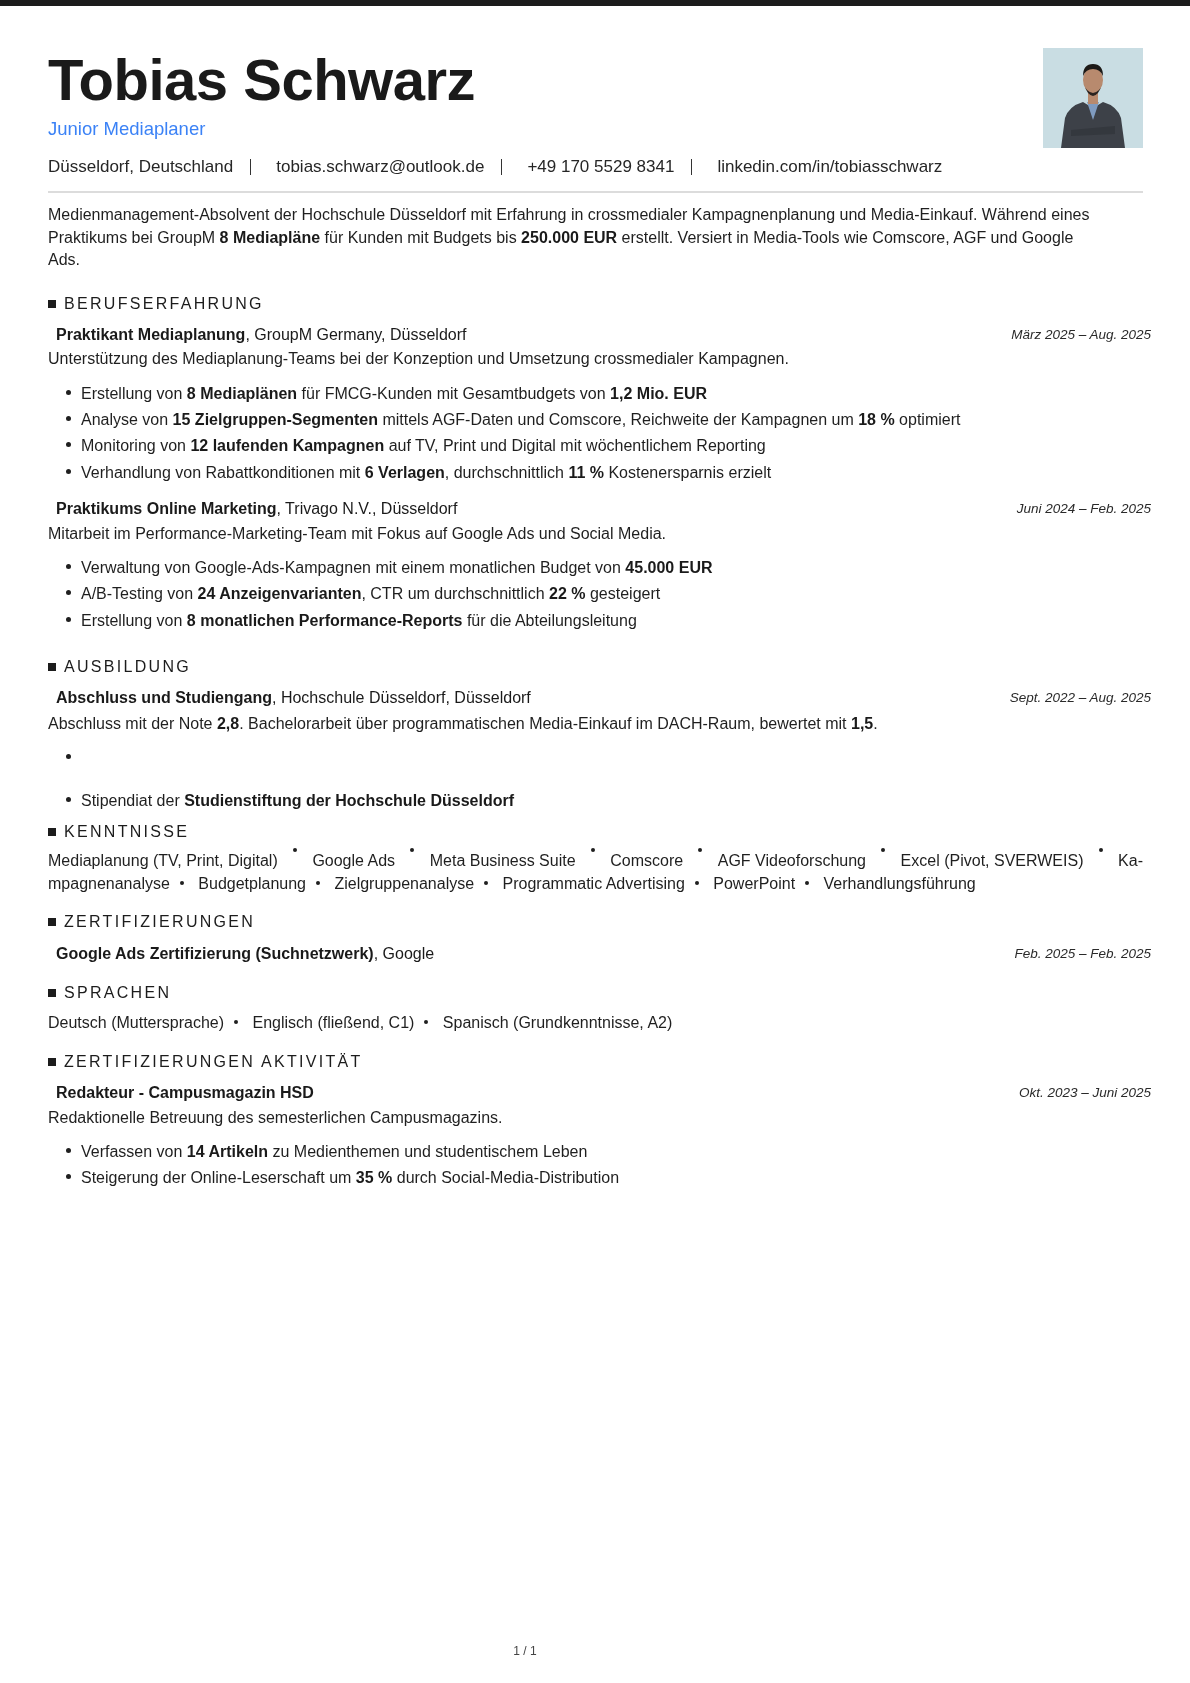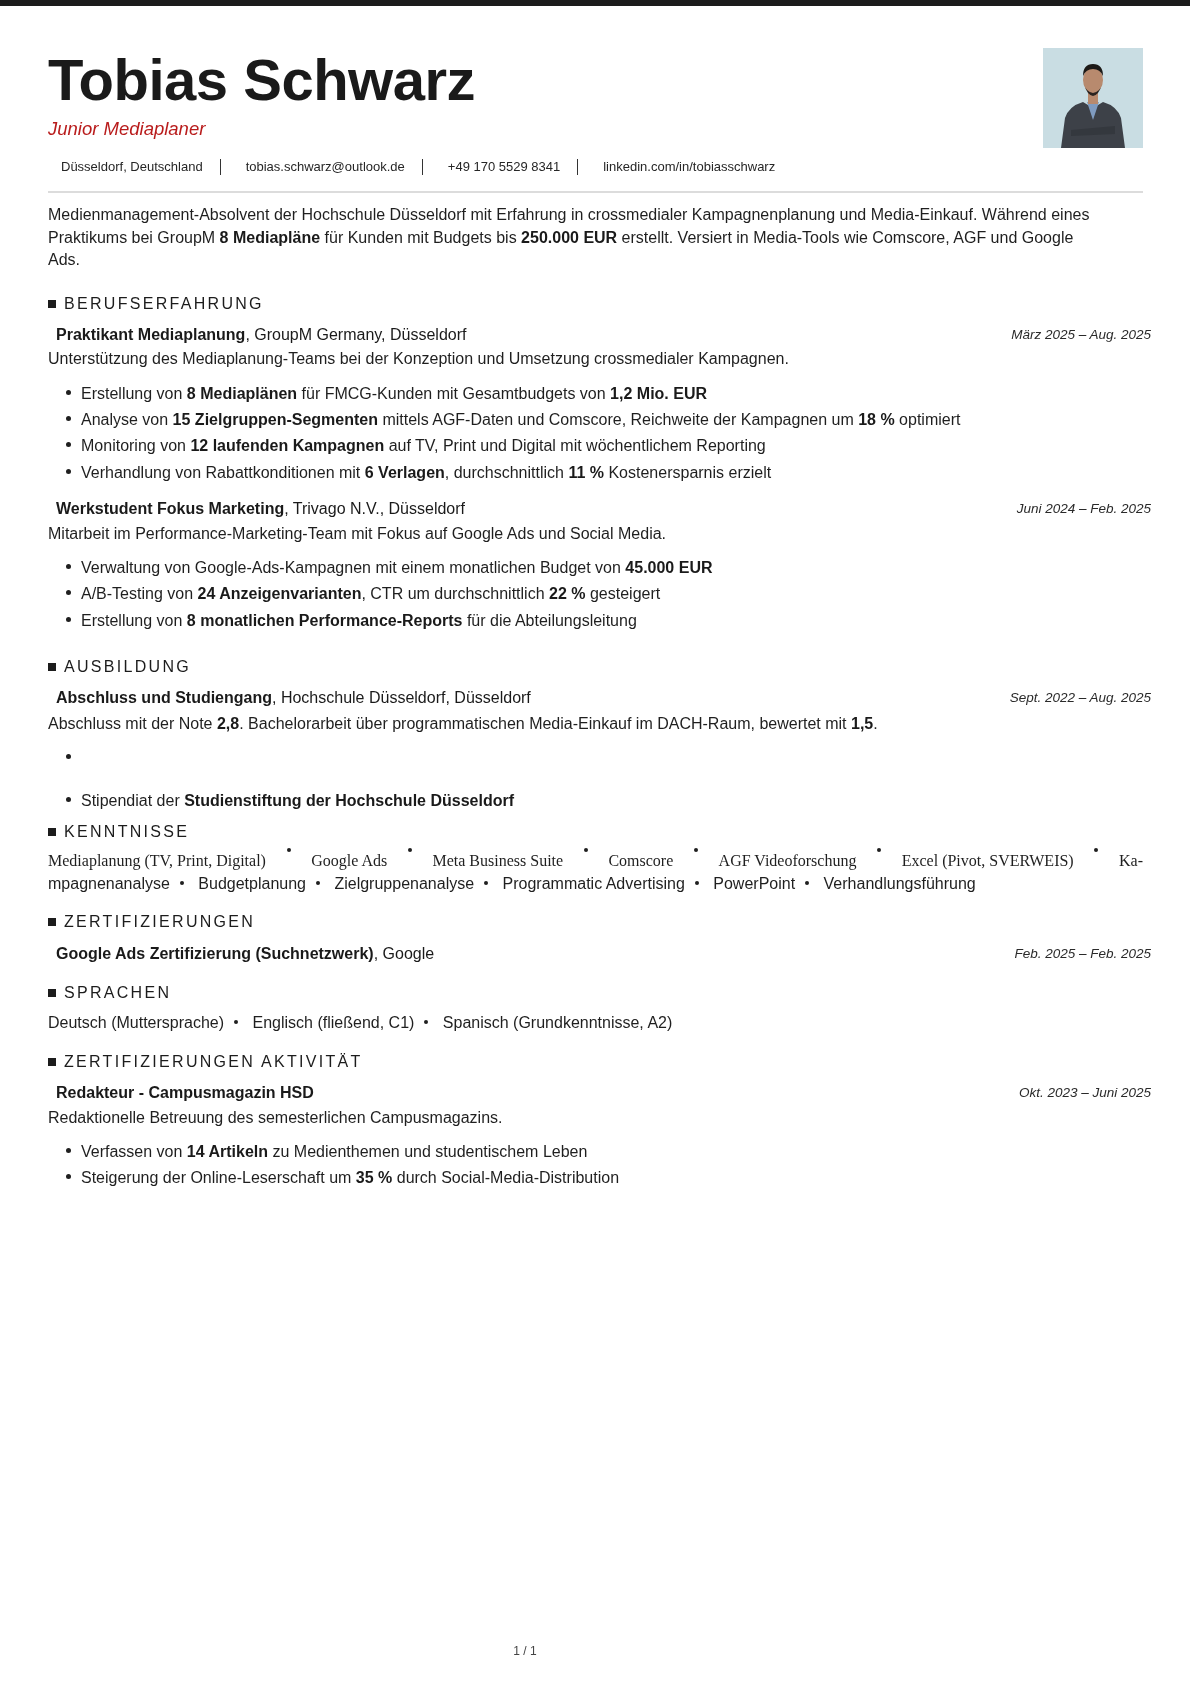--- a/index.html
+++ b/index.html
@@ -13,25 +13,25 @@
   .page { position: absolute; left: 48px; top: 0; width: 1095px; }
 
   .header { position: relative; height: 200px; }
   .name {
     position: absolute; left: 0; top: 46px;
     font-size: 58px; font-weight: 700; letter-spacing: -0.5px; line-height: 68px;
     color: #1a1a1a;
   }
   .role {
     position: absolute; left: 0; top: 117px;
-    font-size: 18.5px; line-height: 24px; color: #b91c1c; font-style: italic;
+    font-size: 18.5px; line-height: 24px; color: #3b82f6;
   }
   .contact {
-    position: absolute; left: 13px; top: 158px;
-    font-size: 13px; line-height: 18px; color: #262626; display: flex; white-space: nowrap; gap: 11px;
+    position: absolute; left: 0; top: 158px;
+    font-size: 17px; line-height: 18px; color: #262626; display: flex; white-space: nowrap; gap: 11px;
   }
   .contact .item { display: inline-block; }
   .contact .sep { display: inline-block; width: 1px; height: 16px; background: #333; margin: 1px 14px 0 6px; vertical-align: top; }
   .photo {
     position: absolute; left: 995px; top: 48px; width: 100px; height: 100px;
     background: #c9dde3; overflow: hidden;
   }
   .divider { position: absolute; left: 0; top: 191px; width: 1095px; height: 2px; background: #dcdcdc; }
 
   .summary {
@@ -110,21 +110,21 @@
     <span><b>Praktikant Mediaplanung</b><span>, GroupM Germany, Düsseldorf</span></span>
     <span class="date">März 2025 – Aug. 2025</span>
   </div>
   <div class="line" style="top:348px">Unterstützung des Mediaplanung-Teams bei der Konzeption und Umsetzung crossmedialer Kampagnen.</div>
   <div class="bullet" style="top:383px"><span class="dot"></span><span>Erstellung von </span><b>8 Mediaplänen</b><span> für FMCG-Kunden mit Gesamtbudgets von </span><b>1,2 Mio. EUR</b><span></span></div>
   <div class="bullet" style="top:409px"><span class="dot"></span><span>Analyse von </span><b>15 Zielgruppen-Segmenten</b><span> mittels AGF-Daten und Comscore, Reichweite der Kampagnen um </span><b>18 %</b><span> optimiert</span></div>
   <div class="bullet" style="top:435px"><span class="dot"></span><span>Monitoring von </span><b>12 laufenden Kampagnen</b><span> auf TV, Print und Digital mit wöchentlichem Reporting</span><b></b><span></span></div>
   <div class="bullet" style="top:462px"><span class="dot"></span><span>Verhandlung von Rabattkonditionen mit </span><b>6 Verlagen</b><span>, durchschnittlich </span><b>11 %</b><span> Kostenersparnis erzielt</span></div>
 
   <div class="entry-head" style="top:498px">
-    <span><b>Werkstudent Fokus Marketing</b><span>, Trivago N.V., Düsseldorf</span></span>
+    <span><b>Praktikums Online Marketing</b><span>, Trivago N.V., Düsseldorf</span></span>
     <span class="date">Juni 2024 – Feb. 2025</span>
   </div>
   <div class="line" style="top:523px">Mitarbeit im Performance-Marketing-Team mit Fokus auf Google Ads und Social Media.</div>
   <div class="bullet" style="top:557px"><span class="dot"></span><span>Verwaltung von Google-Ads-Kampagnen mit einem monatlichen Budget von </span><b>45.000 EUR</b><span></span><b></b><span></span></div>
   <div class="bullet" style="top:583px"><span class="dot"></span><span>A/B-Testing von </span><b>24 Anzeigenvarianten</b><span>, CTR um durchschnittlich </span><b>22 %</b><span> gesteigert</span></div>
   <div class="bullet" style="top:610px"><span class="dot"></span><span>Erstellung von </span><b>8 monatlichen Performance-Reports</b><span> für die Abteilungsleitung</span><b></b><span></span></div>
 
   <div class="section-heading" style="top:657px">
     <span class="sq"></span>
     <span>AUSBILDUNG</span>
@@ -134,21 +134,21 @@
     <span class="date">Sept. 2022 – Aug. 2025</span>
   </div>
   <div class="line" style="top:713px"><span>Abschluss mit der Note </span><b>2,8</b><span>. Bachelorarbeit über programmatischen Media-Einkauf im DACH-Raum, bewertet mit </span><b>1,5</b><span>.</span></div>
   <div class="bullet" style="top:747px"><span class="dot"></span><b></b></div>
   <div class="bullet" style="top:790px"><span class="dot"></span><span>Stipendiat der </span><b>Studienstiftung der Hochschule Düsseldorf</b></div>
 
   <div class="section-heading" style="top:822px">
     <span class="sq"></span>
     <span>KENNTNISSE</span>
   </div>
-  <div class="line skills" style="top:850px; width:1095px; display:flex; justify-content:space-between;font-family:Liberation Serif, serif;">
+  <div class="line skills" style="top:850px; width:1095px; display:flex; justify-content:space-between;">
     <span>Mediaplanung (TV, Print, Digital)</span>
       <span class="d"></span>
     <span>Google Ads</span>
       <span class="d"></span>
     <span>Meta Business Suite</span>
       <span class="d"></span>
     <span>Comscore</span>
       <span class="d"></span>
     <span>AGF Videoforschung</span>
       <span class="d"></span>

